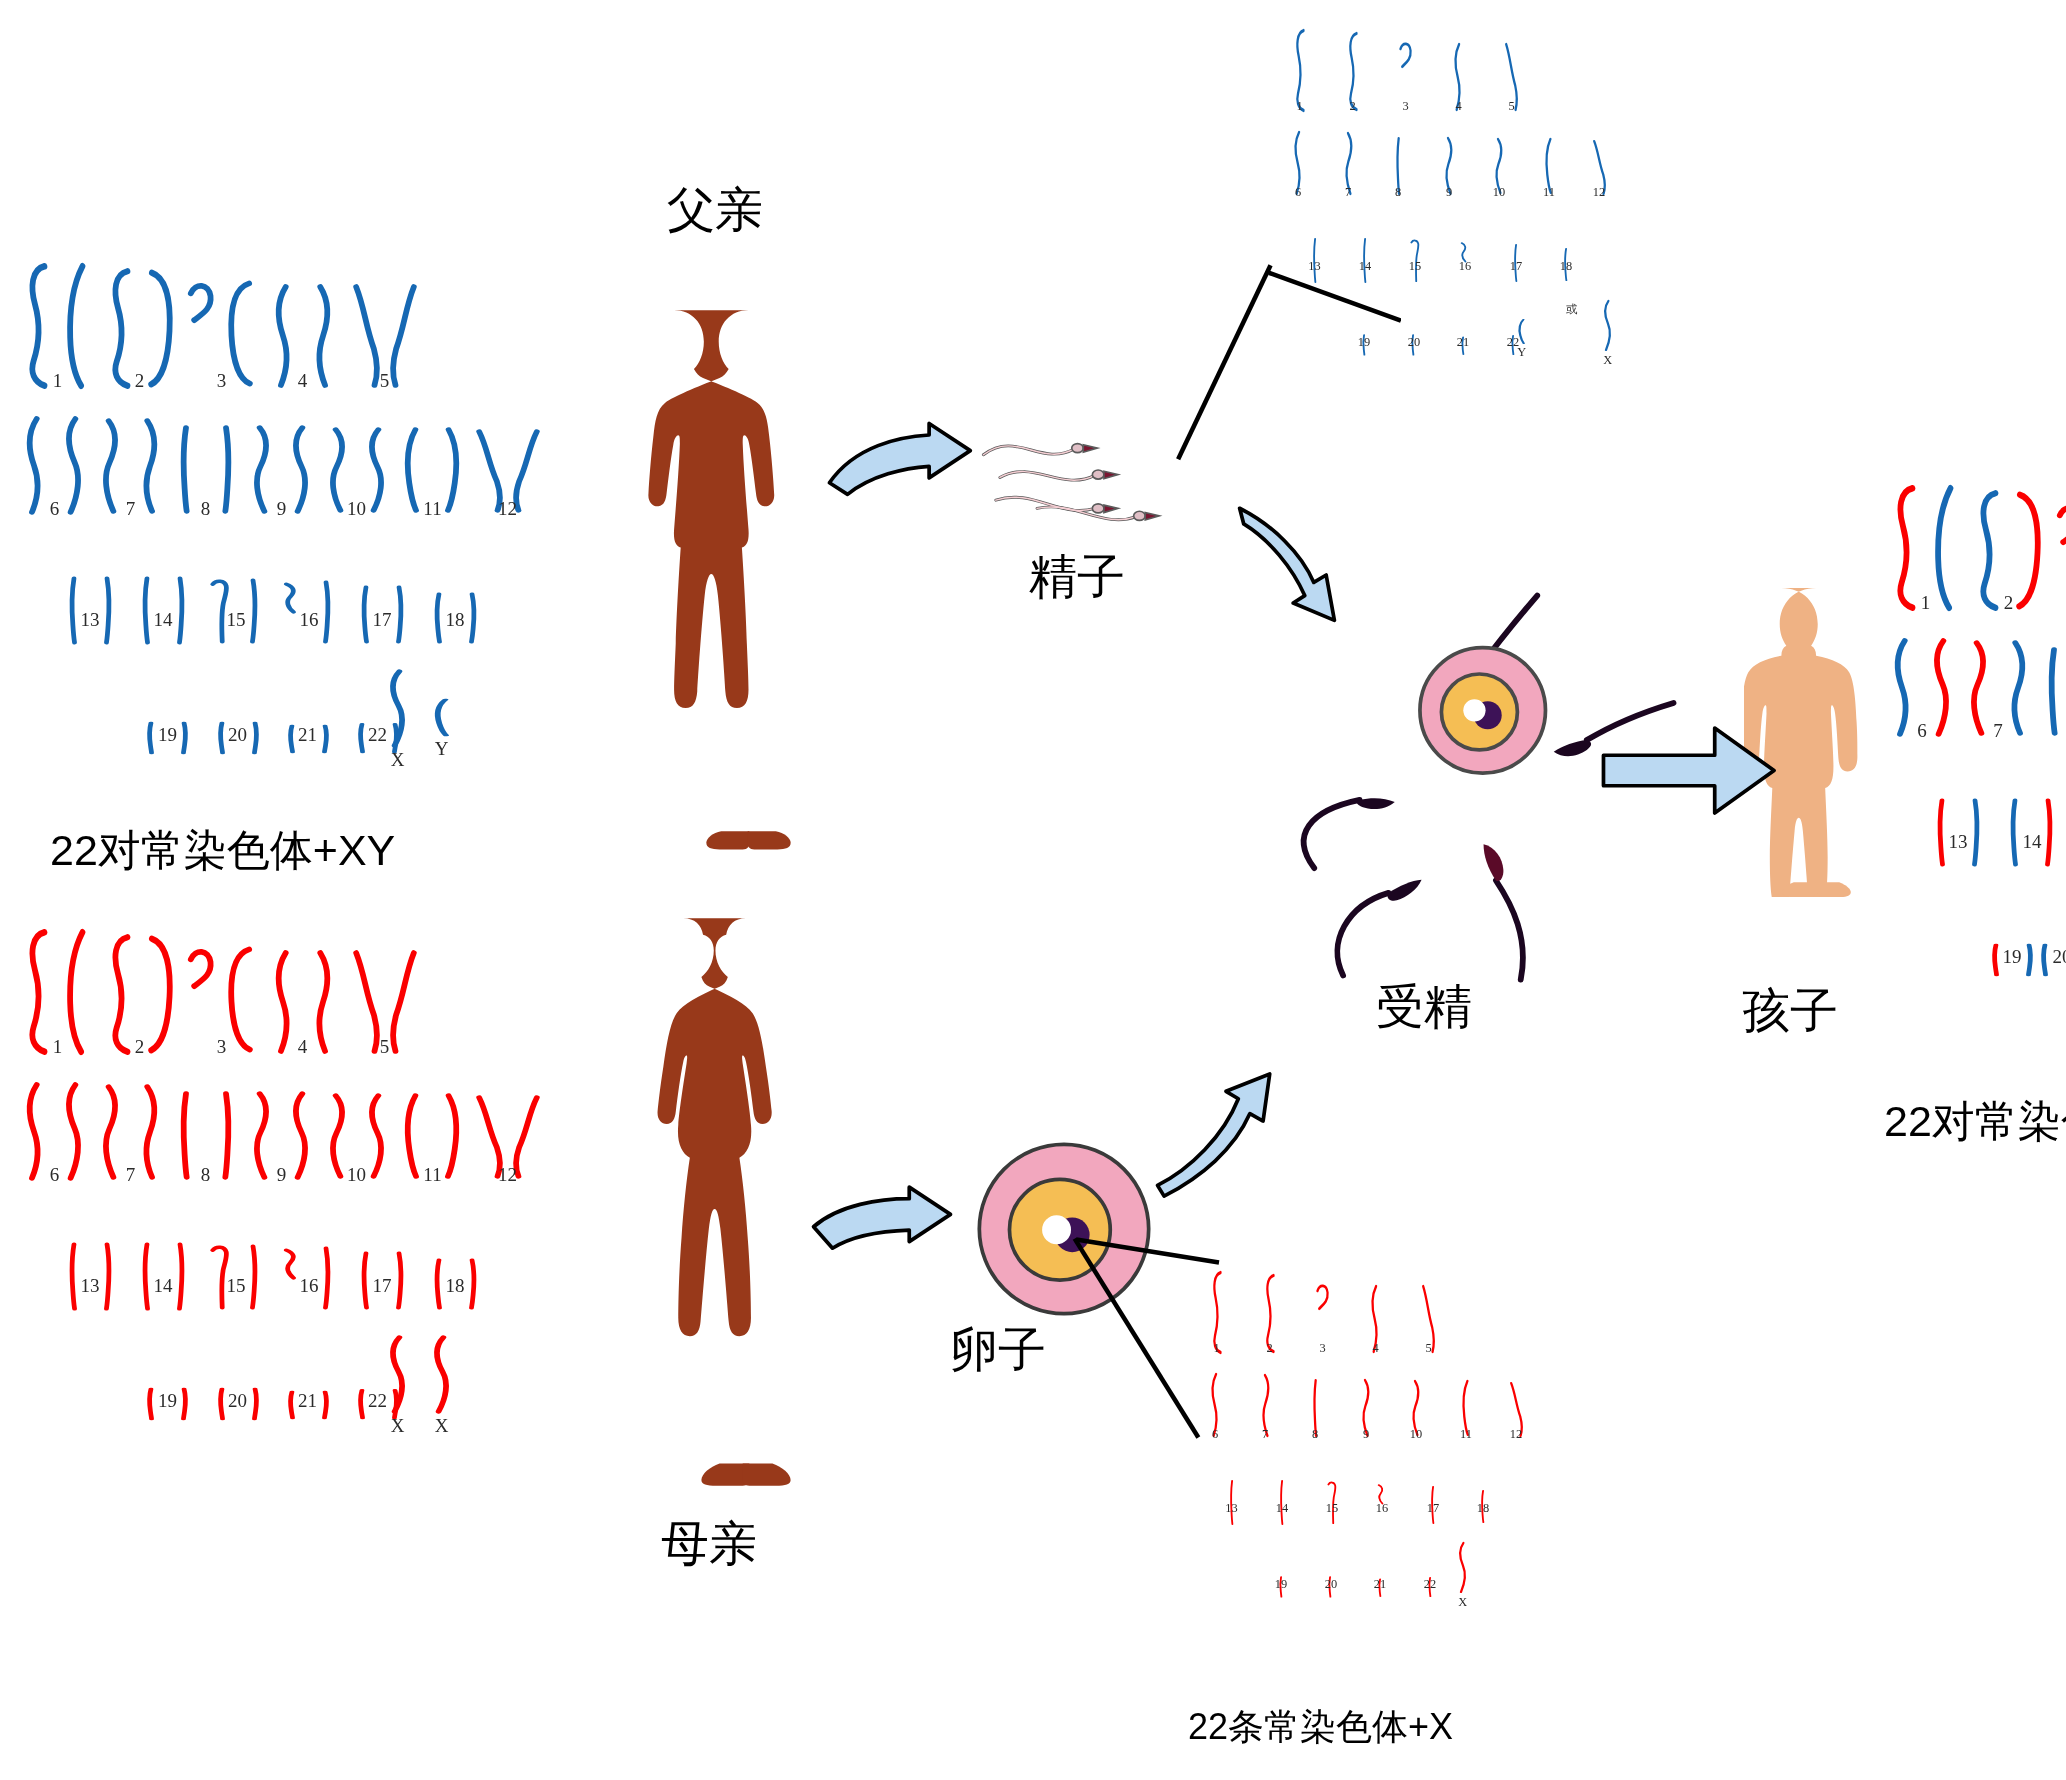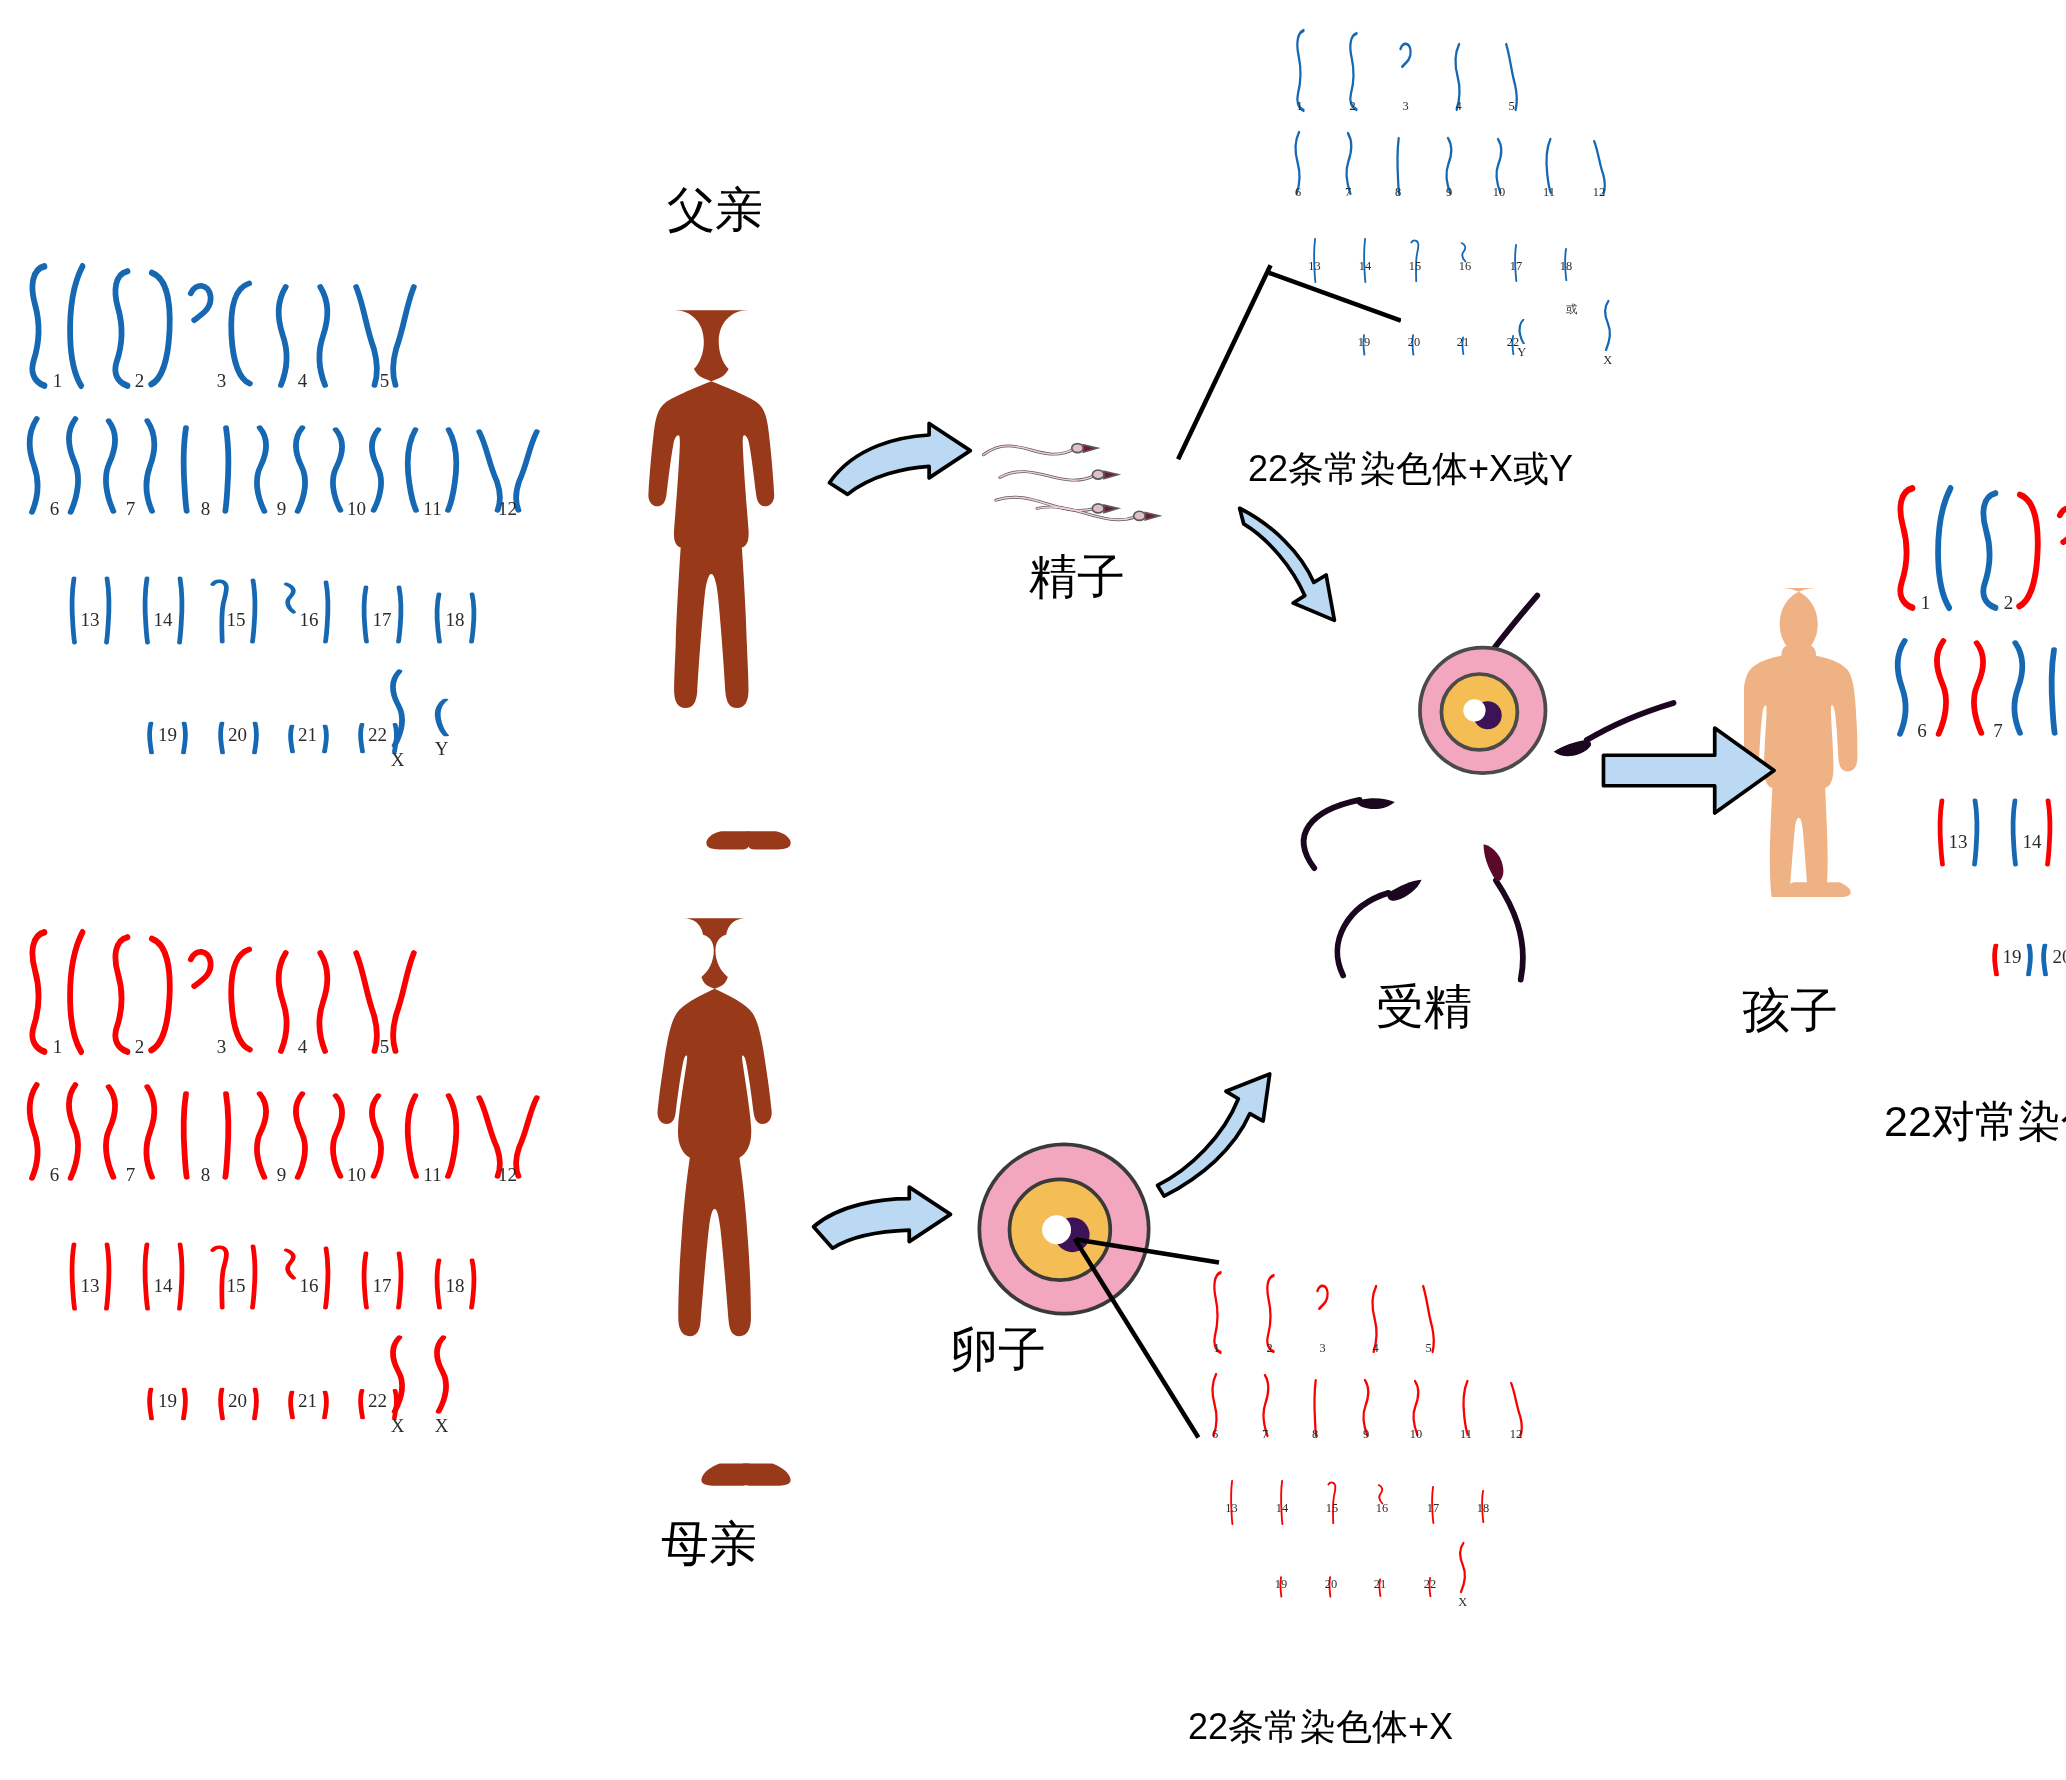--- a/index.html
+++ b/index.html
@@ -422,20 +422,21 @@
         <div class="chroms">
           <span style="position:absolute;left:0;top:0;">
             <svg width="34" height="37" viewBox="0 0 100 320" preserveAspectRatio="none">
               <path d="M60 6 C36 60 34 140 42 210 C48 264 54 292 62 314" fill="none" stroke="#1668B3" stroke-width="17" stroke-linecap="round"></path>
             </svg>
           </span>
         </div>
         <span class="num" style="font-size:19px;top:40px;">Y</span>
       </div>
     </div>
+  <div class="klabel" style="left:50px;top:822px;font-size:43px;">22对常染色体+XY</div>
 
   <div class="karyo" id="k-mother" style="left:16.5px;top:930px;width:545px;height:521px;">
       <div class="kgroup" style="left:3.7px;top:0px;width:74px;height:124px;">
         <div class="chroms">
           <span style="position:absolute;left:0;top:0;">
             <svg width="34" height="124" viewBox="0 0 100 320" preserveAspectRatio="none">
               <path d="M72 6 C34 14 30 60 44 104 C58 148 60 196 40 250 C30 278 40 304 72 314" fill="none" stroke="#FA0000" stroke-width="17" stroke-linecap="round"></path>
             </svg>
           </span>
           <span style="position:absolute;left:40px;top:0;">
@@ -1107,21 +1108,20 @@
         <div class="chroms">
           <span style="position:absolute;left:0;top:0;">
             <svg width="17.4" height="51" viewBox="0 0 100 320" preserveAspectRatio="none">
               <path d="M54 6 C26 48 34 104 52 150 C70 196 62 258 40 314" fill="none" stroke="#1668B3" stroke-width="13" stroke-linecap="round"></path>
             </svg>
           </span>
         </div>
         <span class="num" style="font-size:12.4px;top:54px;">X</span>
       </div>
     </div>
-  <div class="klabel" style="left:1248px;top:445px;font-size:36px;">22条常染色体+X或Y</div>
 
   <div class="karyo" id="k-egg" style="left:1190px;top:1271px;width:360px;height:347px;">
       <div class="kgroup" style="left:18px;top:0px;width:17.4px;height:83px;">
         <div class="chroms">
           <span style="position:absolute;left:0;top:0;">
             <svg width="17.4" height="83" viewBox="0 0 100 320" preserveAspectRatio="none">
               <path d="M72 6 C34 14 30 60 44 104 C58 148 60 196 40 250 C30 278 40 304 72 314" fill="none" stroke="#FA0000" stroke-width="13" stroke-linecap="round"></path>
             </svg>
           </span>
         </div>

